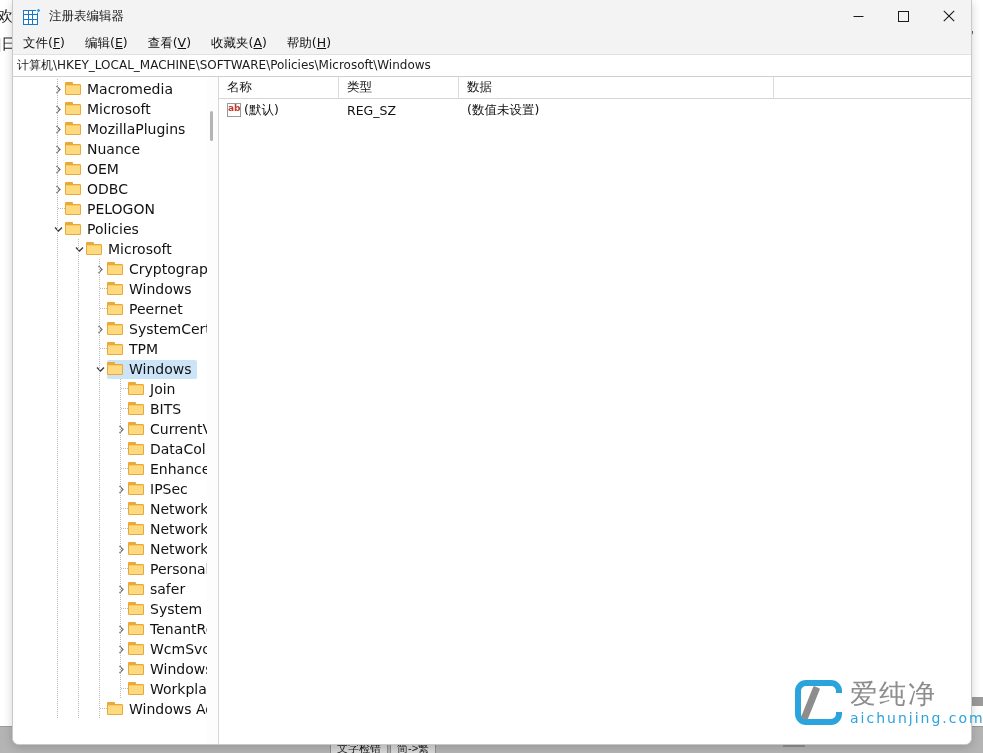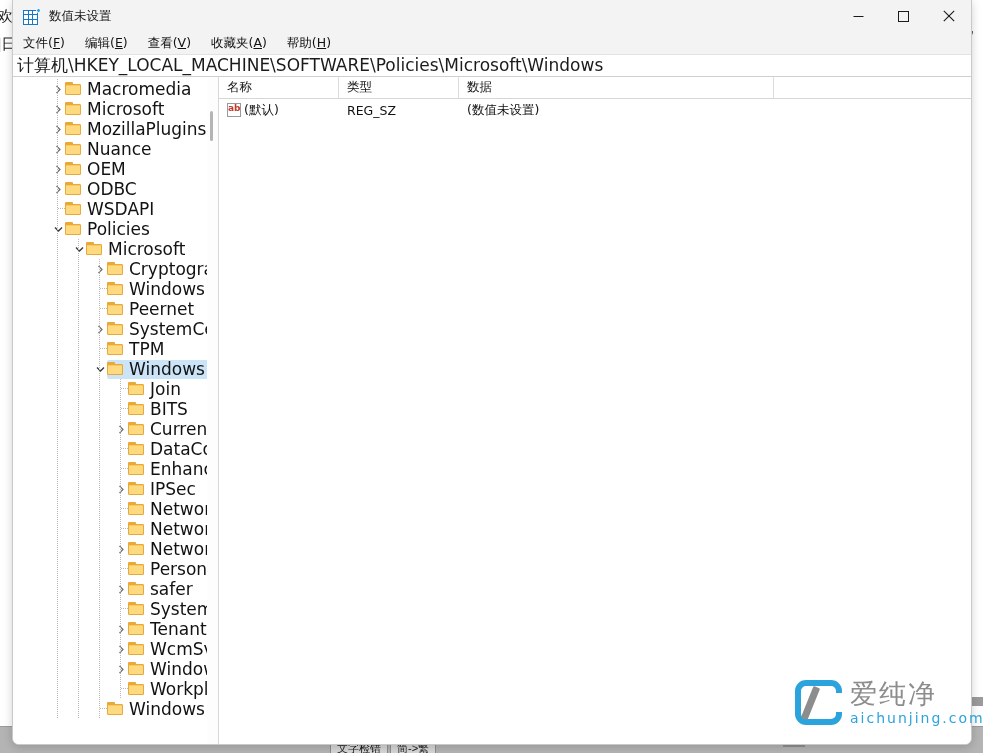--- a/index.html
+++ b/index.html
@@ -123,21 +123,21 @@
   }
   .menu-item u { text-decoration: underline; }
 
   
   #addressbar {
     height: 22px; background: #ffffff;
     border-bottom: 1px solid #cfcfcf;
     display: flex; align-items: center; padding-left: 4px;
   }
   #address-text {
-    font-size: 17px; color: #1b1b1b; white-space: nowrap;
+    font-size: 12px; color: #1b1b1b; white-space: nowrap;
     font-family: "DejaVu Sans", "Liberation Sans", sans-serif;
   }
 
   
   #content {
     position: relative;
     height: 690px; display: flex; background: #ffffff;
   }
   #tree-pane {
     position: relative;
@@ -178,21 +178,21 @@
   }
   .folder .body {
     position: absolute; left: 0; top: 2px; width: 16px; height: 11px;
     background: #fbc95f; border: 1px solid #e8a93a; border-radius: 1px;
   }
   .folder .flap {
     position: absolute; left: 1px; top: 4px; width: 14px; height: 8px;
     background: #fdd97f; border-radius: 0 0 1px 1px;
   }
   .tlabel {
-    font-size: 17px; color: #121212;
+    font-size: 14px; color: #121212;
     font-family: "DejaVu Sans", "Liberation Sans", sans-serif;
   }
   .guide {
     position: absolute; top: 0; width: 1px; height: 20px;
     background-image: linear-gradient(#b9b9b9 50%, transparent 50%);
     background-size: 1px 2px;
   }
   .elbow {
     position: absolute; top: 9px; width: 7px; height: 1px;
     background-image: linear-gradient(90deg, #b9b9b9 50%, transparent 50%);
@@ -296,21 +296,21 @@
           <i></i>
           <i></i>
           <i></i>
           <i></i>
           <i></i>
           <i></i>
           <i></i>
         </div>
       <div class="dot"></div>
     </div>
-    <div id="title-text">数值未设置</div>
+    <div id="title-text">注册表编辑器</div>
     <div id="window-controls">
       <div class="wbtn">
         <svg width="11" height="11" viewBox="0 0 11 11">
             <line x1="0.5" y1="5.5" x2="10.5" y2="5.5" stroke="#1a1a1a" stroke-width="1"></line>
           </svg>
       </div>
       <div class="wbtn">
         <svg width="11" height="11" viewBox="0 0 11 11">
             <rect x="0.5" y="0.5" width="10" height="10" fill="none" stroke="#1a1a1a" stroke-width="1"></rect>
           </svg>
@@ -446,21 +446,21 @@
             <div class="guide" style="left: 44px;"></div>
             <div class="elbow" style="left: 45px;"></div>
             <div style="width: 38px; flex: 0 0 auto; height: 20px;"></div>
             <div class="arrow"></div>
             <div class="twrap">
               <div class="folder">
                 <div class="tab"></div>
                 <div class="body"></div>
                 <div class="flap"></div>
               </div>
-              <div class="tlabel">WSDAPI</div>
+              <div class="tlabel">PELOGON</div>
             </div>
           </div>
           <div class="tnode">
             <div class="guide" style="left: 44px;"></div>
             <div style="width: 38px; flex: 0 0 auto; height: 20px;"></div>
             <div class="arrow">
               <svg width="9" height="9" viewBox="0 0 9 9">
                 <polyline points="1,2.5 4.5,6 8,2.5" fill="none" stroke="#3c3c3c" stroke-width="1.4"></polyline>
               </svg>
             </div>

